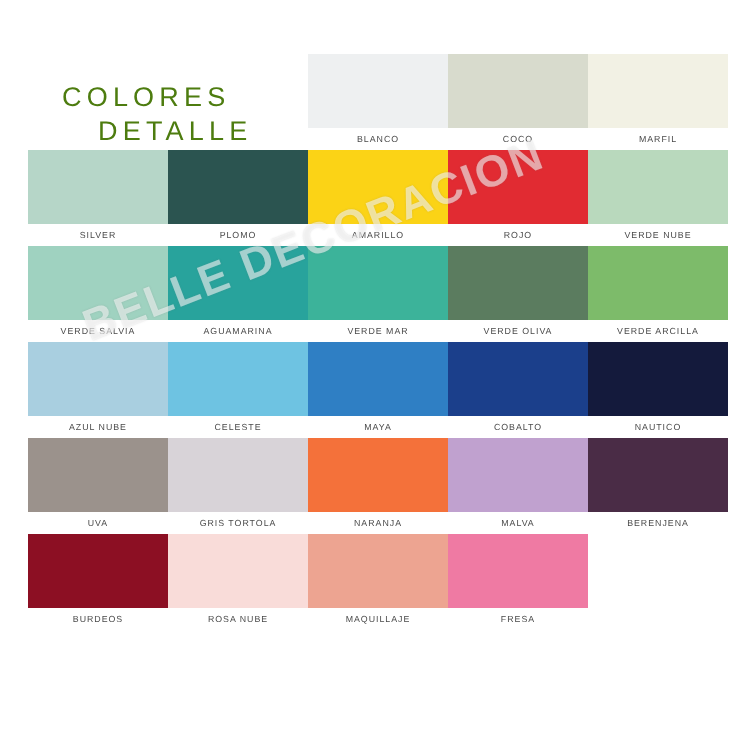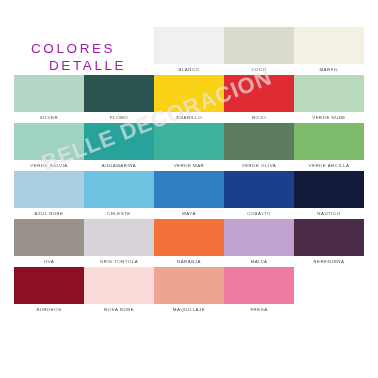--- a/index.html
+++ b/index.html
@@ -49,21 +49,21 @@
     color:#4a4a4a;
     font-family:"Liberation Sans", sans-serif;
     white-space:nowrap;
     overflow:hidden;
   }
   .cell.empty .swatch{background:transparent;}
   #title{
     position:absolute;
     left:31px;
     top:40px;
-    color:#a21caf;
+    color:#4d7c0f;
     font-size:13.5px;
     letter-spacing:2.6px;
     line-height:17px;
     font-family:"Liberation Sans", sans-serif;
     font-weight:400;
   }
   #title .l2{ padding-left:18px; display:block;text-align:center;}
   #watermark{
     position:absolute;
     left:0;top:0;

